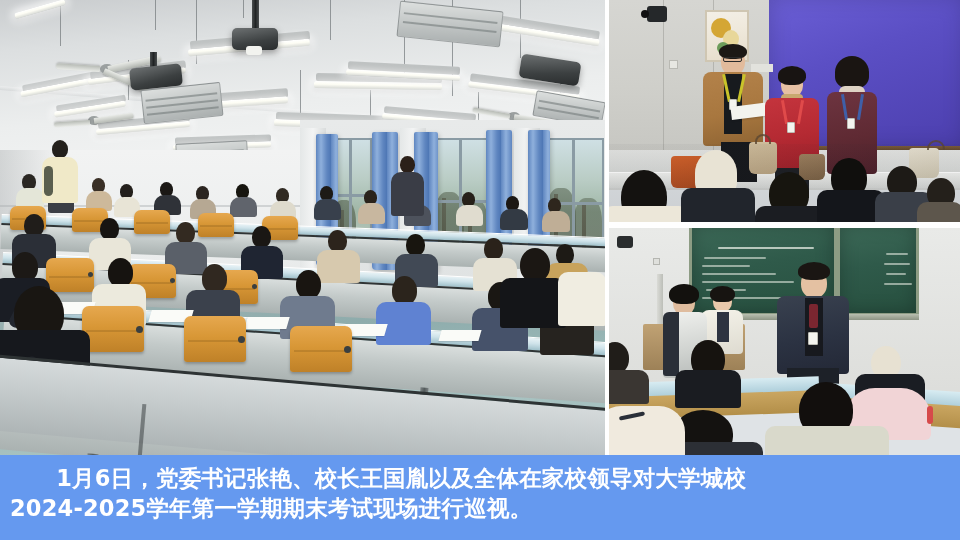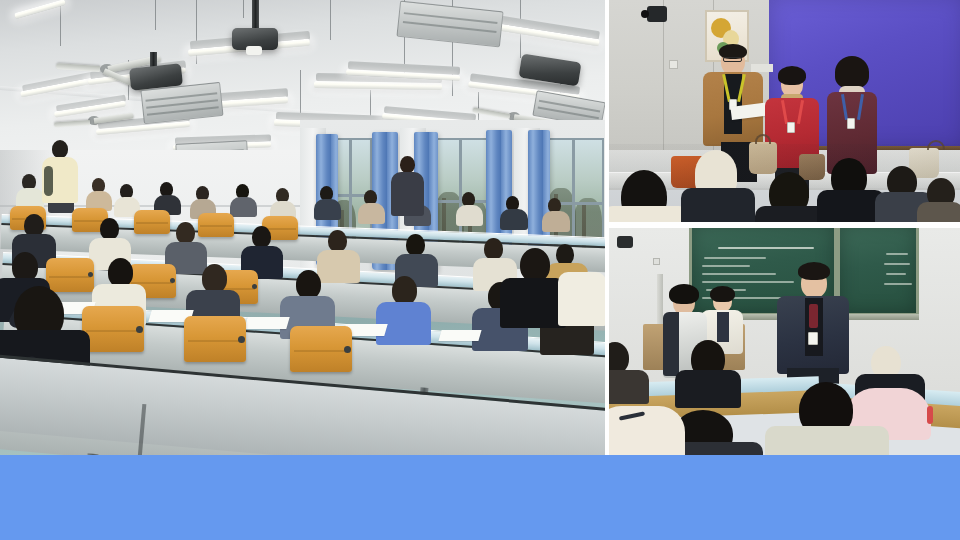--- a/index.html
+++ b/index.html
@@ -831,16 +831,18 @@
     </div>
     <div>
       <div class="body" style="left:-14px;top:178px;width:90px;height:54px;background:#f0eade;border-radius:26px 26px 4px 4px;"></div>
     </div>
     <div style="position:absolute;left:10px;top:186px;width:26px;height:4px;background:#2a2f38;transform:rotate(-12deg);border-radius:2px;"></div>
     <div style="position:absolute;left:318px;top:178px;width:6px;height:18px;background:#d64a4a;border-radius:3px;"></div>
   </div>
 
   <div class="banner">
     <div class="banner-text">
+      <div class="indent">1月6日，党委书记张艳、校长王国胤以及全体在家校领导对大学城校</div>
+      <div>2024-2025学年第一学期期末考试现场进行巡视。</div>
     </div>
   </div>
 
 </div>
 
 </body></html>

